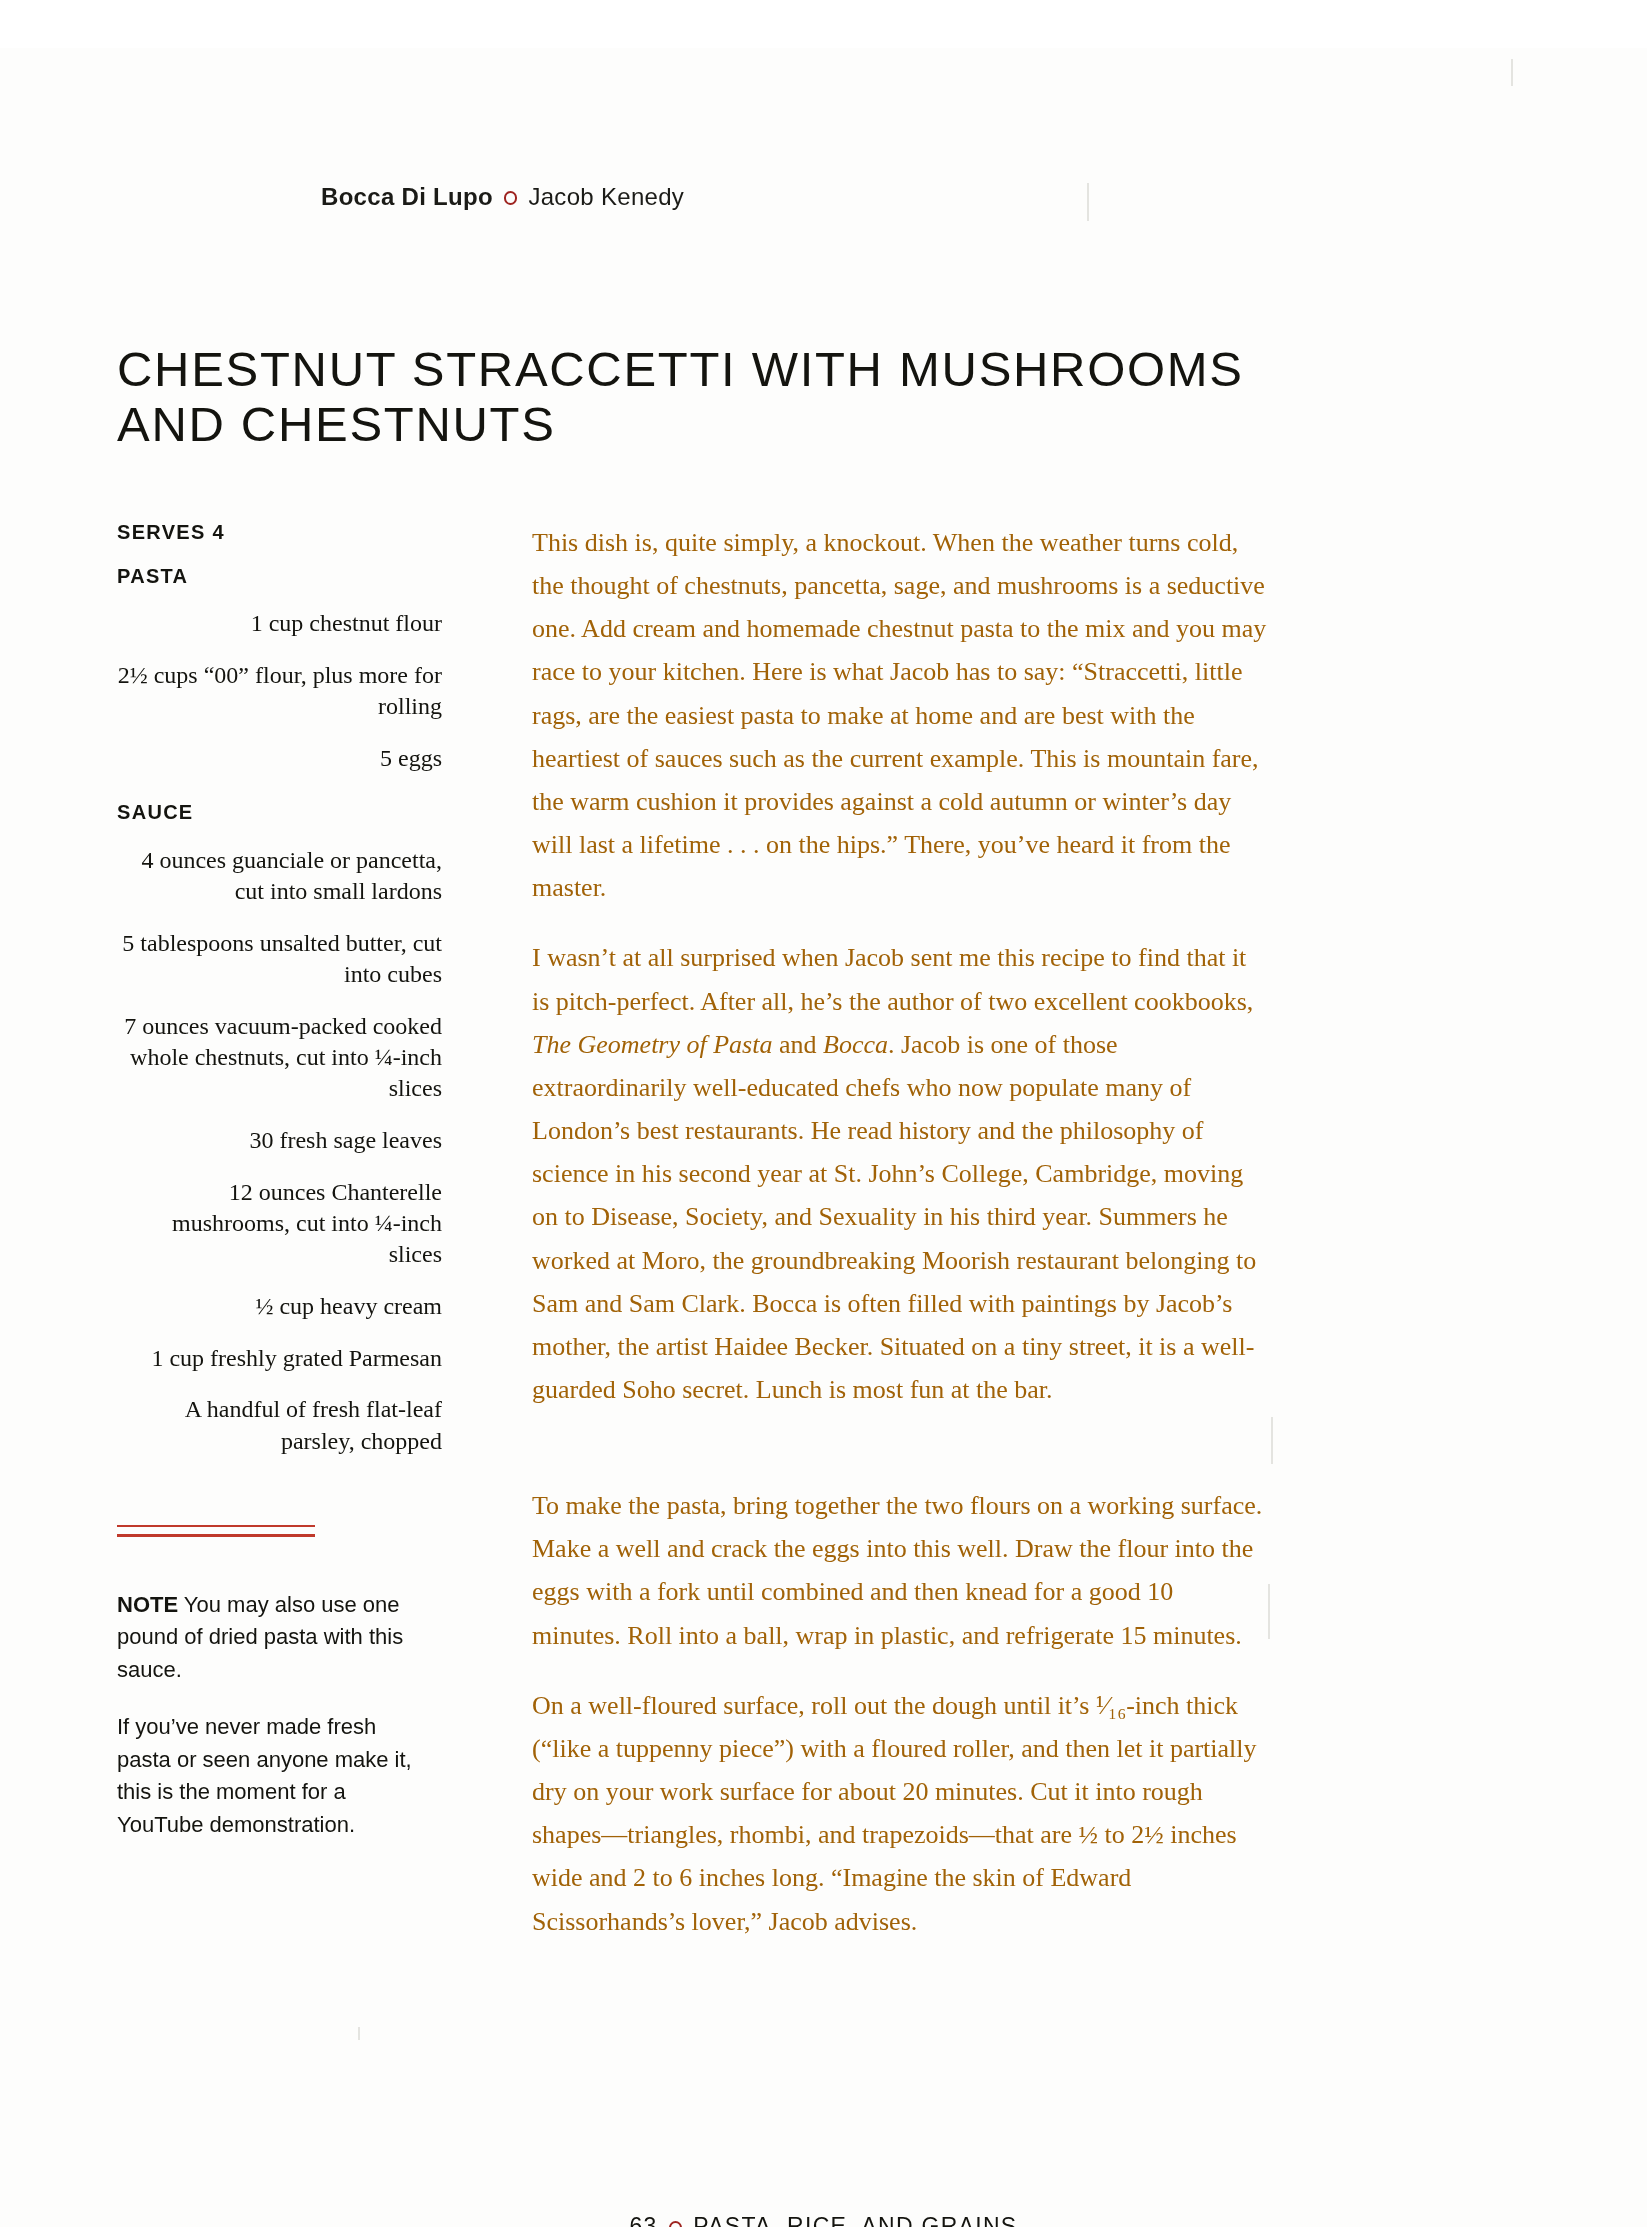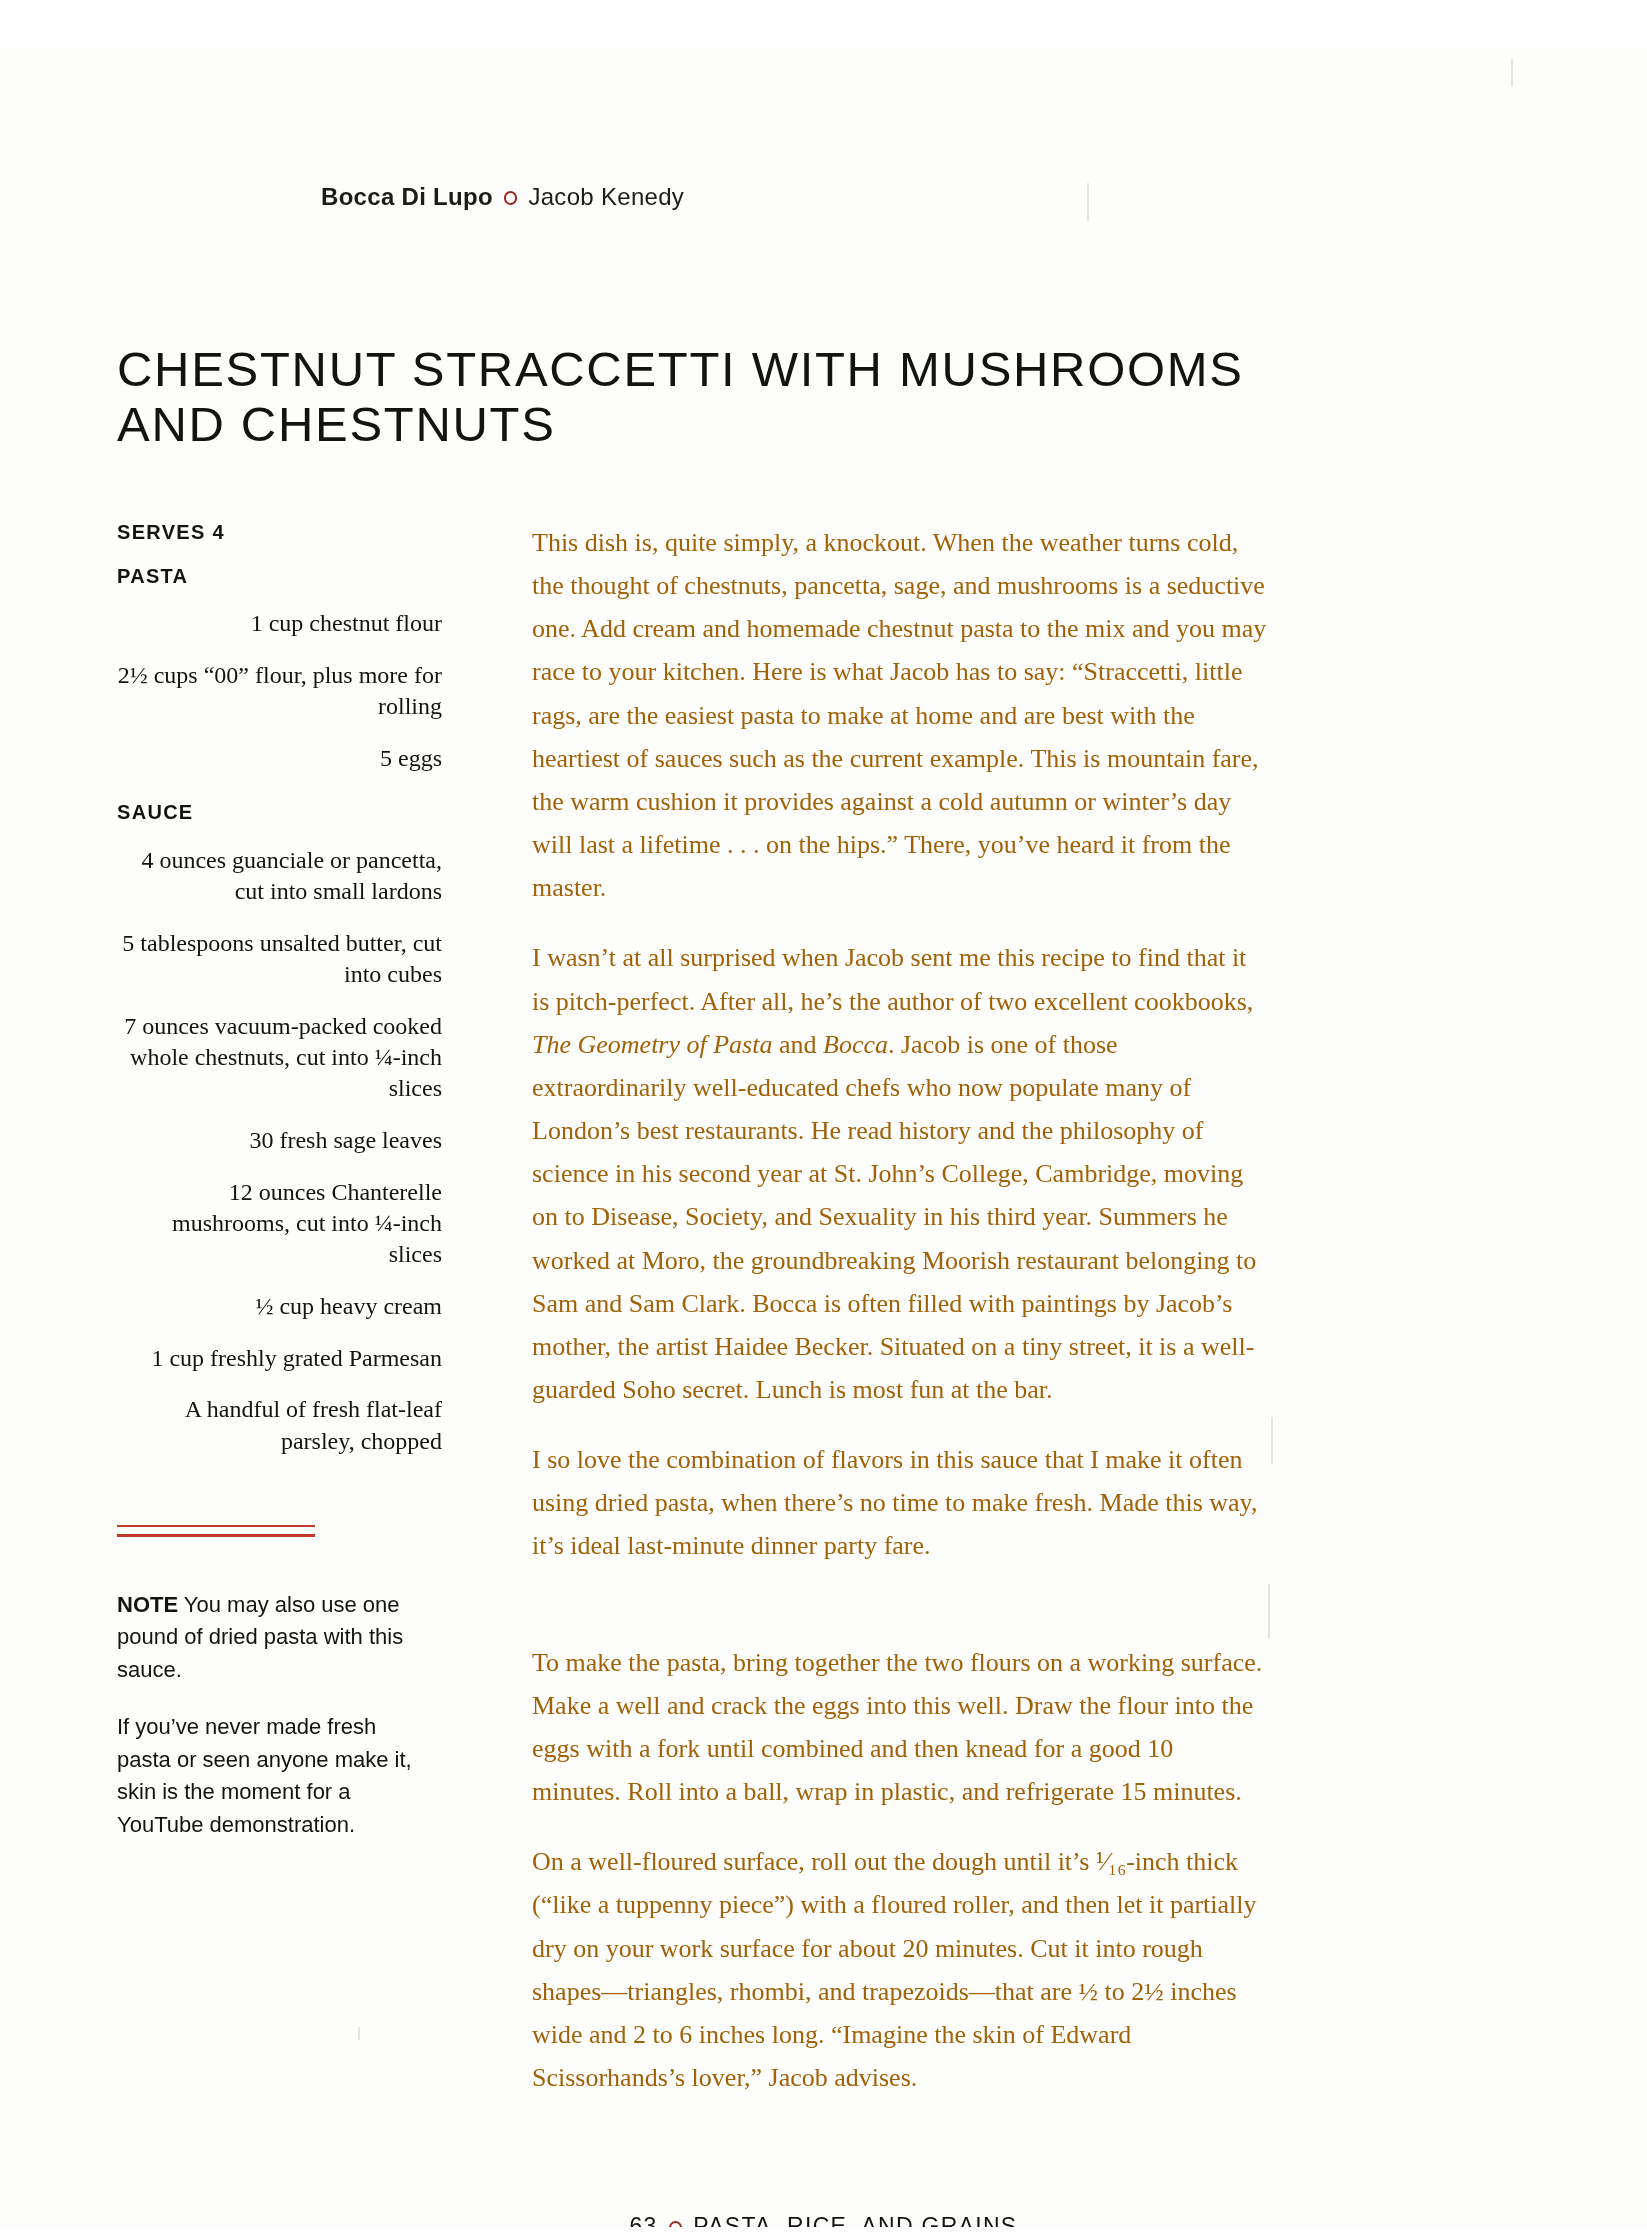--- a/index.html
+++ b/index.html
@@ -198,32 +198,31 @@
     <p class="ingredient">1 cup freshly grated Parmesan</p>
     <p class="ingredient">A handful of fresh flat-leaf parsley, chopped</p>
 
     <div class="rule-block">
       <div class="rule"></div>
       <div class="rule"></div>
     </div>
 
     <div class="note-block">
       <p><span class="note-label">NOTE</span> <span>You may also use one pound of dried pasta with this sauce.</span></p>
-      <p>If you’ve never made fresh pasta or seen anyone make it, skin is the moment for a YouTube demonstration.</p>
+      <p>If you’ve never made fresh pasta or seen anyone make it, this is the moment for a YouTube demonstration.</p>
     </div>
 
   </aside>
 
   <main class="body-col">
 
     <p>This dish is, quite simply, a knockout. When the weather turns cold, the thought of chestnuts, pancetta, sage, and mushrooms is a seductive one. Add cream and homemade chestnut pasta to the mix and you may race to your kitchen. Here is what Jacob has to say: “Straccetti, little rags, are the easiest pasta to make at home and are best with the heartiest of sauces such as the current example. This is mountain fare, the warm cushion it provides against a cold autumn or winter’s day will last a lifetime . . . on the hips.” There, you’ve heard it from the master.</p>
 
     <p><span>I wasn’t at all surprised when Jacob sent me this recipe to find that it is pitch-perfect. After all, he’s the author of two excellent cookbooks, </span><em>The Geometry of Pasta</em><span> and </span><em>Bocca</em><span>. Jacob is one of those extraordinarily well-educated chefs who now populate many of London’s best restaurants. He read history and the philosophy of science in his second year at St. John’s College, Cambridge, moving on to Disease, Society, and Sexuality in his third year. Summers he worked at Moro, the groundbreaking Moorish restaurant belonging to Sam and Sam Clark. Bocca is often filled with paintings by Jacob’s mother, the artist Haidee Becker. Situated on a tiny street, it is a well-guarded Soho secret. Lunch is most fun at the bar.</span></p>
 
-    <p>I so love the combination of flavors in this sauce that I make it often using dried pasta, when there’s no time to make fresh. Made this way, it’s ideal last-minute dinner party fare.</p>
 
     <p class="gap-before">To make the pasta, bring together the two flours on a working surface. Make a well and crack the eggs into this well. Draw the flour into the eggs with a fork until combined and then knead for a good 10 minutes. Roll into a ball, wrap in plastic, and refrigerate 15 minutes.</p>
 
     <p>On a well-floured surface, roll out the dough until it’s ¹⁄₁₆-inch thick (“like a tuppenny piece”) with a floured roller, and then let it partially dry on your work surface for about 20 minutes. Cut it into rough shapes—triangles, rhombi, and trapezoids—that are ½ to 2½ inches wide and 2 to 6 inches long. “Imagine the skin of Edward Scissorhands’s lover,” Jacob advises.</p>
 
   </main>
 
   <div class="footer">
     <span class="page-num">63</span>
     <span class="dot-sep"></span>

